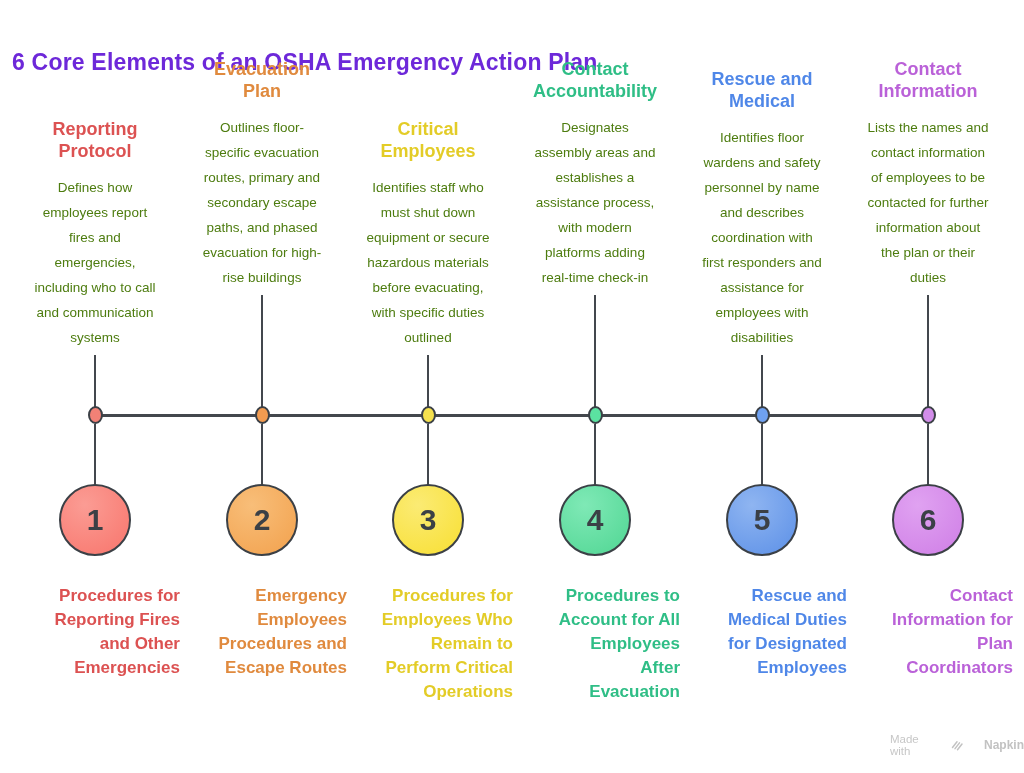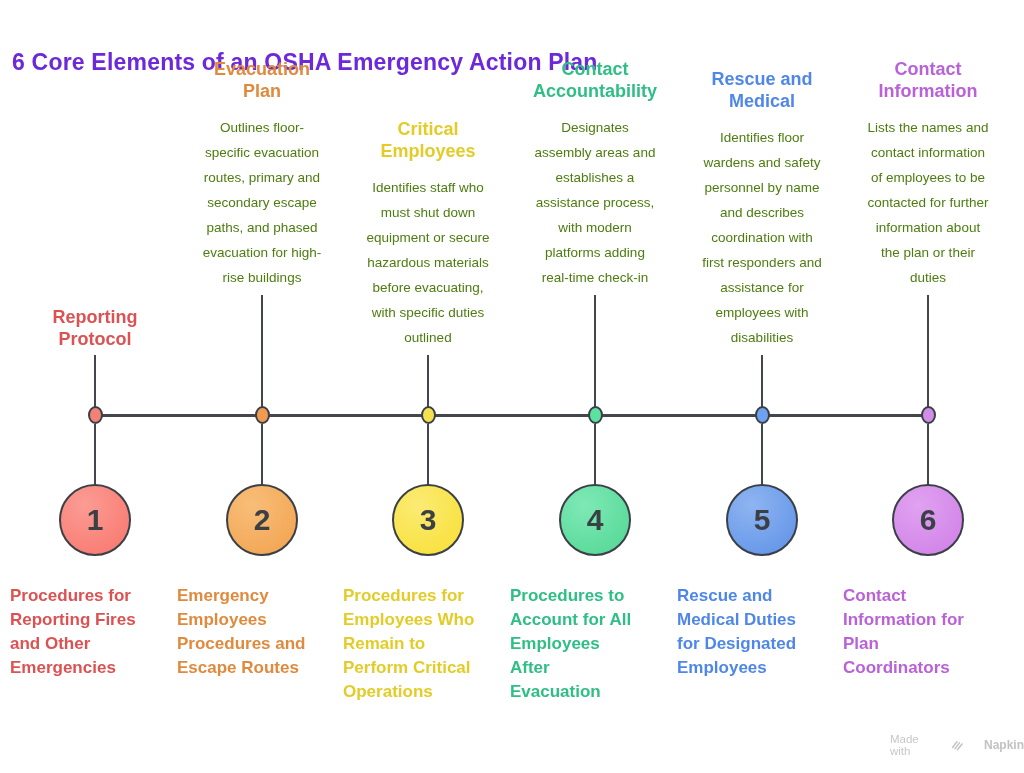--- a/index.html
+++ b/index.html
@@ -53,21 +53,21 @@
   .bigc {
     position:absolute; left:calc(var(--cx) - 36px); top:484px;
     width:72px; height:72px; border-radius:50%; box-sizing:border-box;
     border:2.5px solid #3b4046;
     background:radial-gradient(circle at 35% 28%, var(--g1), var(--g2));
     display:flex; align-items:center; justify-content:center;
   }
   .bigc span { font-size:30px; font-weight:700; color:#3b4046; }
   .blabel {
     position:absolute; left:calc(var(--cx) - 85px); width:170px; top:584px;
-    white-space:pre-line; text-align:left;
+    white-space:pre-line; text-align:right;
     font-size:17px; line-height:24px; font-weight:600; color:var(--tc);
   }
   .watermark {
     position:absolute; left:890px; top:737px; height:16px;
     display:flex; align-items:center; gap:20px;
     color:#c7c7c7; font-size:11.5px;
   }
   .watermark .brand { font-size:12px; font-weight:600; color:#c2c2c2;text-align:right; }
   .watermark svg { display:block; }
 </style>
@@ -77,20 +77,27 @@
 <div id="canvas">
 
   <h1 class="title">6 Core Elements of an OSHA Emergency Action Plan</h1>
 
   <div class="hline"></div>
 
   <div class="colwrap c0 low" style="--tc: #dc5252; --dc: #f28176; --g1: #fb9c94; --g2: #f8756c;">
     <div class="stack">
       <div class="heading">Reporting
 Protocol</div>
+      <div class="desc">Defines how
+employees report
+fires and
+emergencies,
+including who to call
+and communication
+systems</div>
     </div>
     <div class="upline"></div>
     <div class="dot"></div>
     <div class="downline"></div>
     <div class="bigc">
       <span>1</span>
     </div>
     <div class="blabel">Procedures for
 Reporting Fires
 and Other

